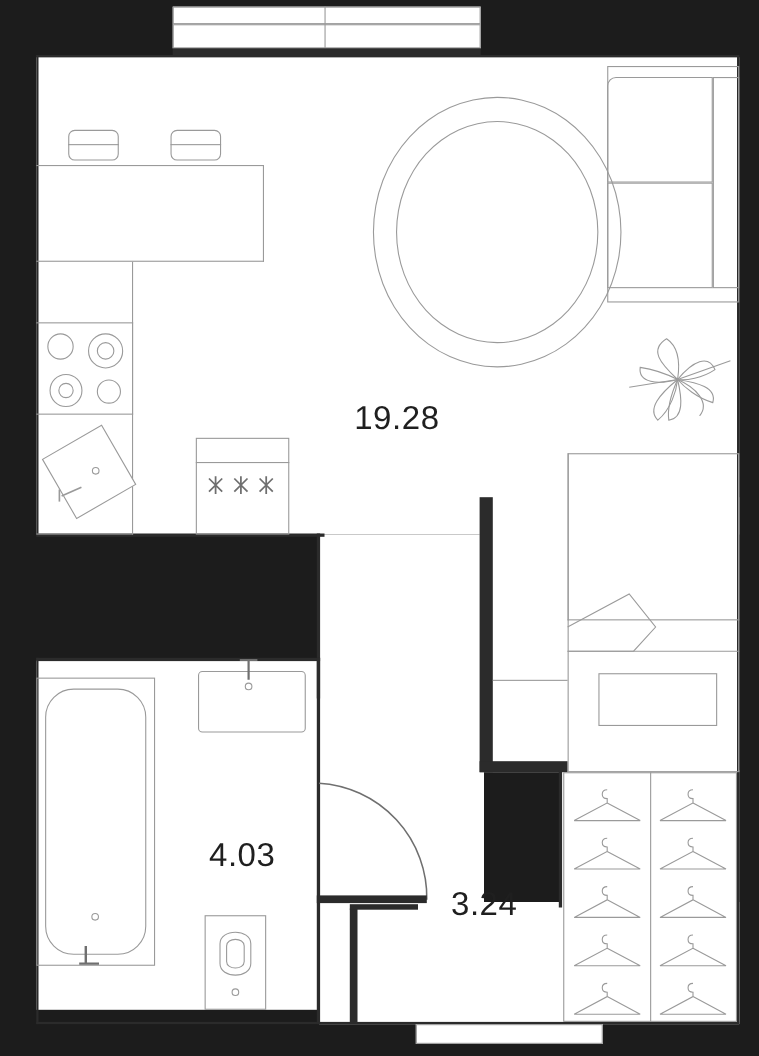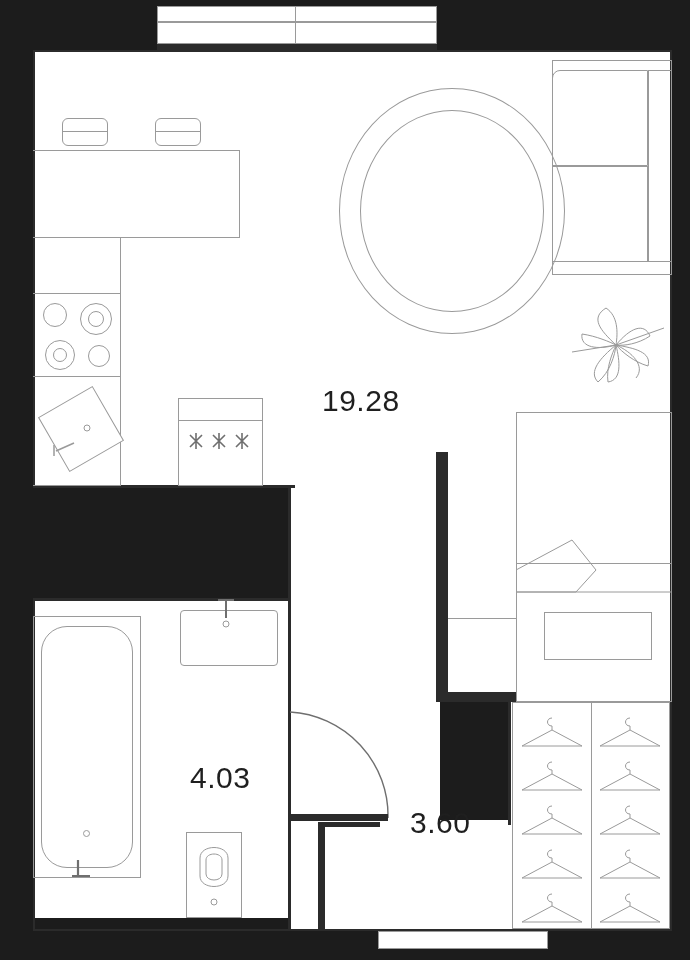--- a/index.html
+++ b/index.html
@@ -215,17 +215,17 @@
   <svg class="icon" style="left:596px; top:844px; width:68px; height:40px;" viewBox="0 0 68 40">
       <path d="M34 6 C 28 6, 28 14, 34 14 L 34 18 L 4 34 L 64 34 L 34 18" fill="none" stroke="#9a9a9a" stroke-width="1"></path>
     </svg>
   <svg class="icon" style="left:518px; top:888px; width:68px; height:40px;" viewBox="0 0 68 40">
       <path d="M34 6 C 28 6, 28 14, 34 14 L 34 18 L 4 34 L 64 34 L 34 18" fill="none" stroke="#9a9a9a" stroke-width="1"></path>
     </svg>
   <svg class="icon" style="left:596px; top:888px; width:68px; height:40px;" viewBox="0 0 68 40">
       <path d="M34 6 C 28 6, 28 14, 34 14 L 34 18 L 4 34 L 64 34 L 34 18" fill="none" stroke="#9a9a9a" stroke-width="1"></path>
     </svg>
 
-  <div class="room-label" style="left:322px; top:384px;">19.28</div>
+  <div class="room-label" style="left:322px; top:364px;">19.28</div>
   <div class="room-label" style="left:190px; top:740px;margin-top:21px;">4.03</div>
-  <div class="room-label" style="left:410px; top:806px;">3.60</div>
+  <div class="room-label" style="left:410px; top:806px;">3.24</div>
 
 </div>
 
 </body></html>

